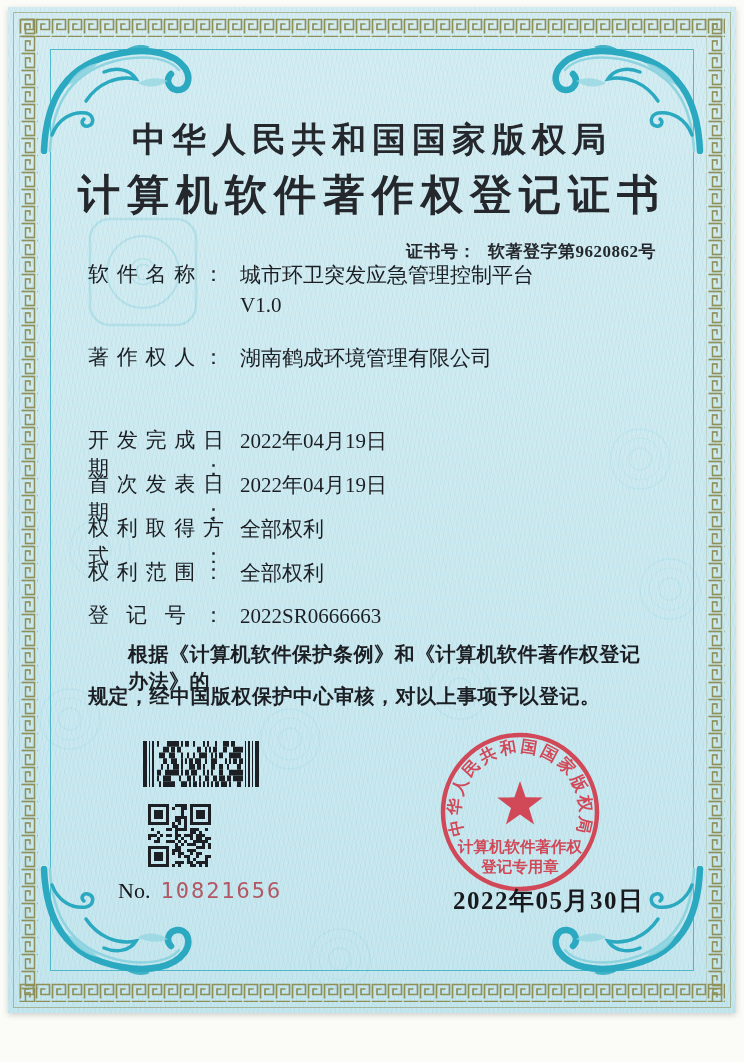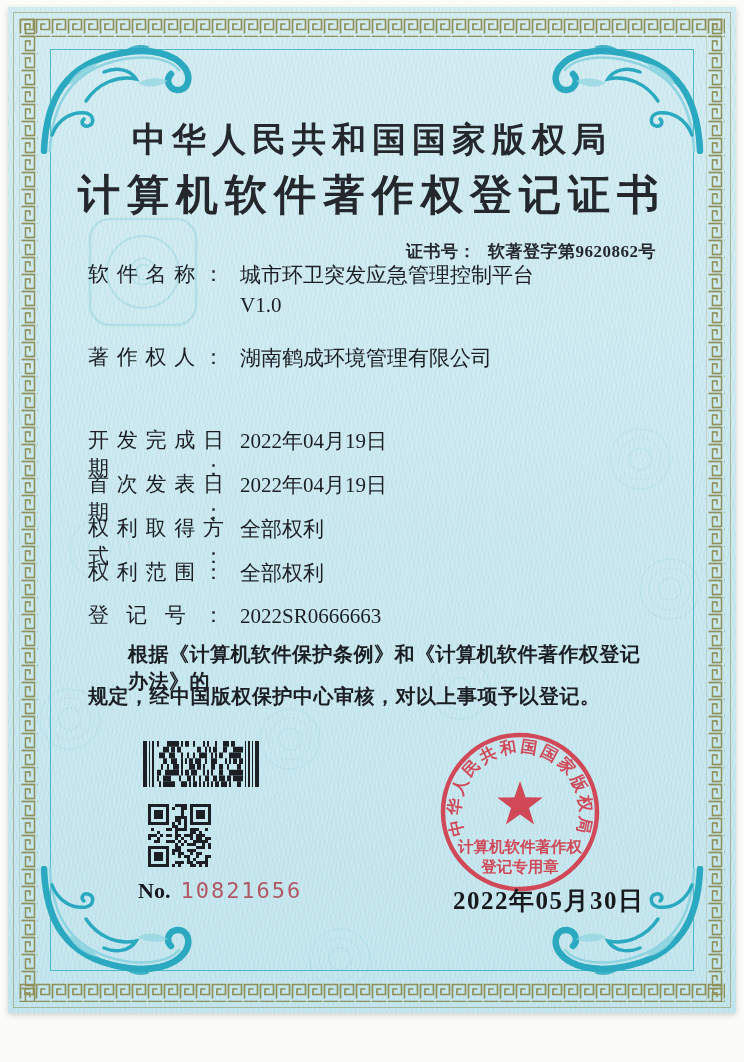--- a/index.html
+++ b/index.html
@@ -49,21 +49,21 @@
     text-align:justify;text-align-last:justify;flex:none;
   }
   .field .val{margin-left:16px;font-size:21px;font-weight:normal;line-height:30px;}
   .f1{top:253px}.f2{top:336px}.f3{top:419px}.f4{top:463px}.f5{top:507px}.f6{top:551px}.f7{top:594px}
   .statement{position:absolute;left:80px;right:78px;color:#1b1e23;font-size:20px;font-weight:600;letter-spacing:.5px;}
   .st1{top:634px;padding-left:40px;}
   .st2{top:676px;}
   .barcode{position:absolute;left:135px;top:734px;width:118px;height:46px;}
   .qrcode{position:absolute;left:140px;top:797px;width:63px;height:63px;}
   .serial{position:absolute;left:110px;top:871px;font-size:22px;color:#17191d;}
-  .serial .no-lbl{font-weight:bold;margin-left:20px;}
+  .serial .no-lbl{font-weight:normal;}
   .serial .no-num{
     font-family:"DejaVu Sans Mono","Liberation Mono",monospace;
     color:#b25865;letter-spacing:2px;margin-left:10px;font-size:22px;margin-top:29px;
   }
   .seal{position:absolute;left:427px;top:720px;width:170px;height:170px;opacity:.95;}
   .issue-date{
     position:absolute;left:445px;top:877px;font-size:25px;font-weight:bold;
     color:#17191d;letter-spacing:1.5px;
   }
   svg text{font-family:"Liberation Serif","DejaVu Serif",serif;}

